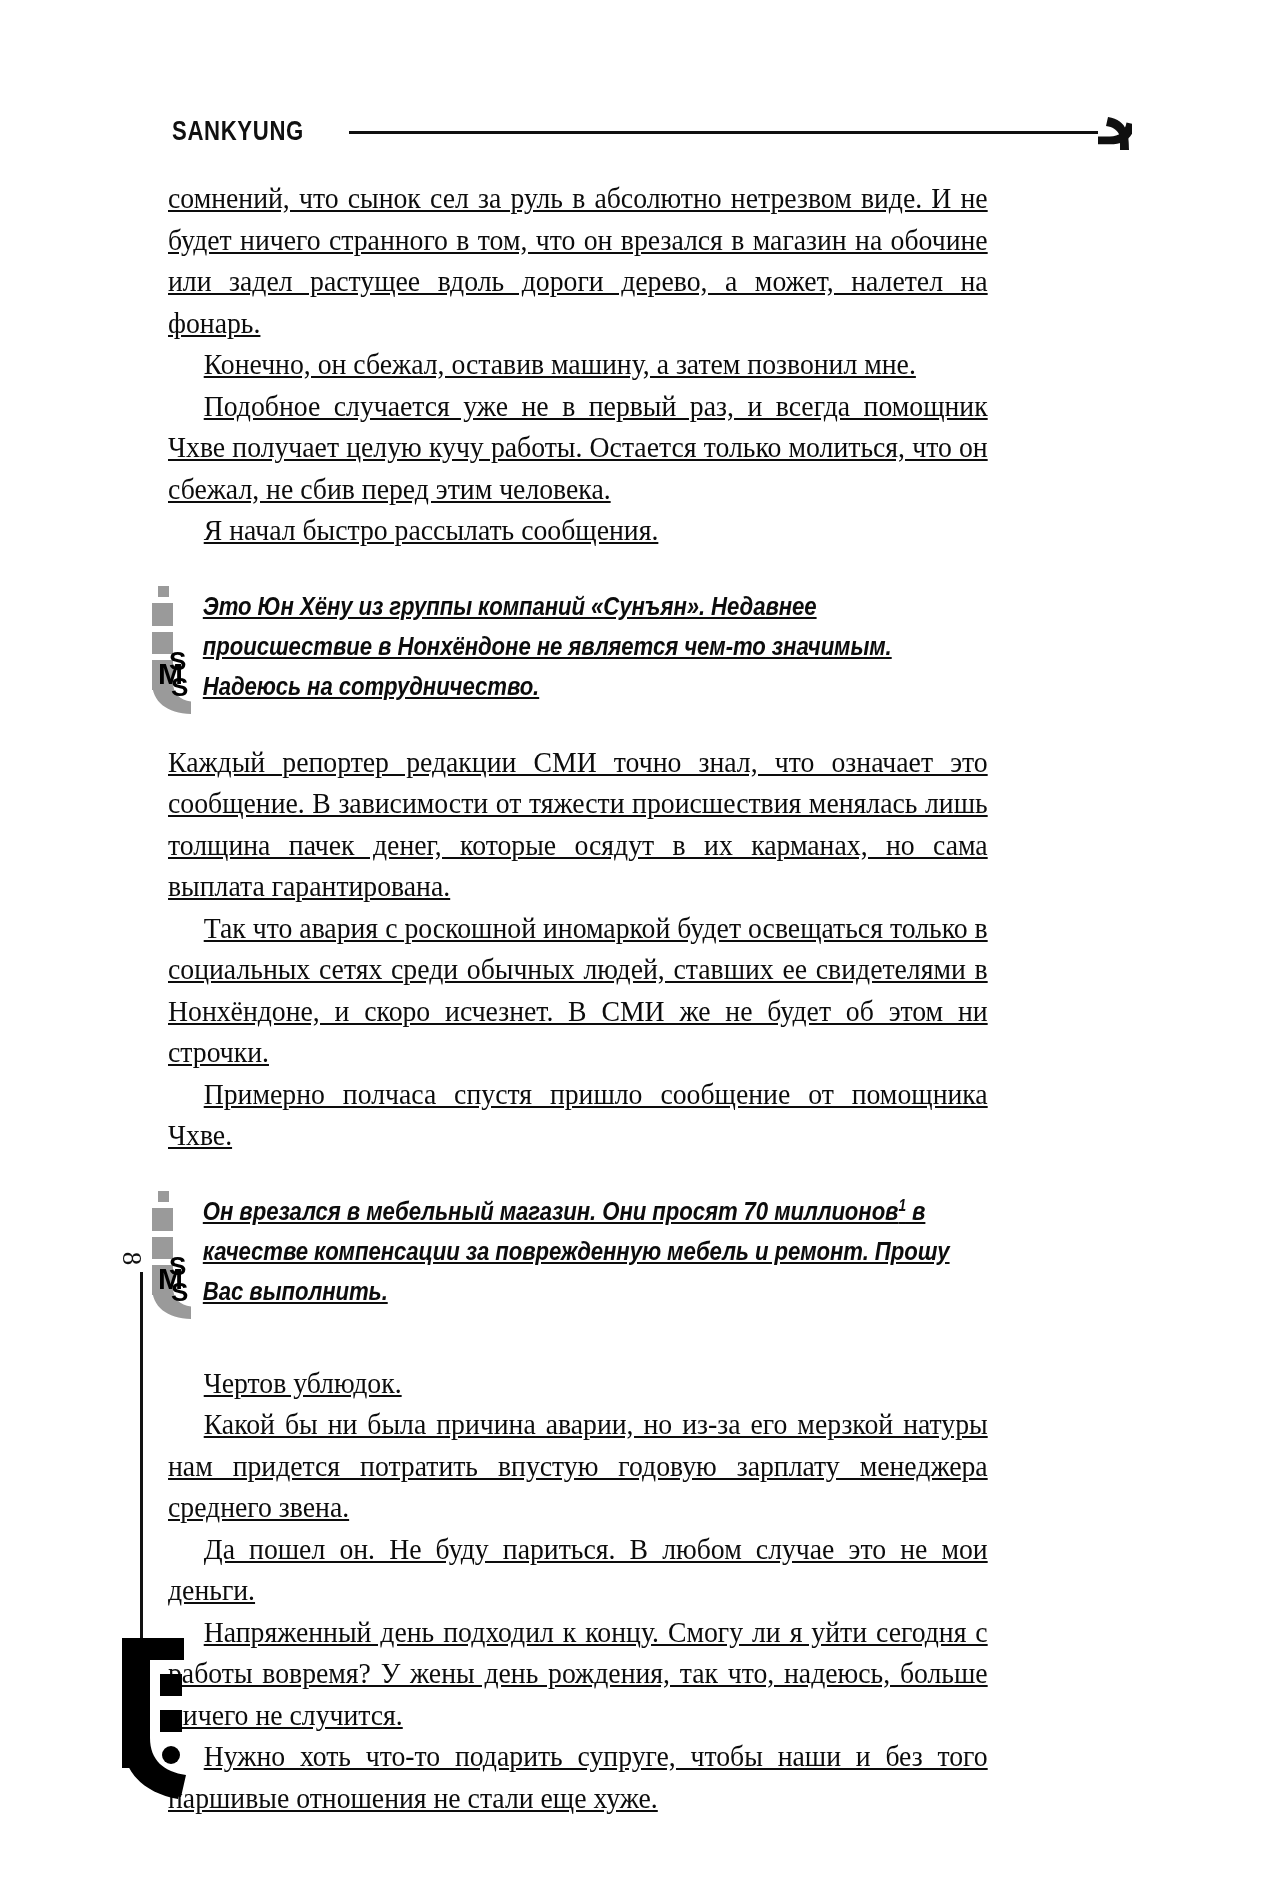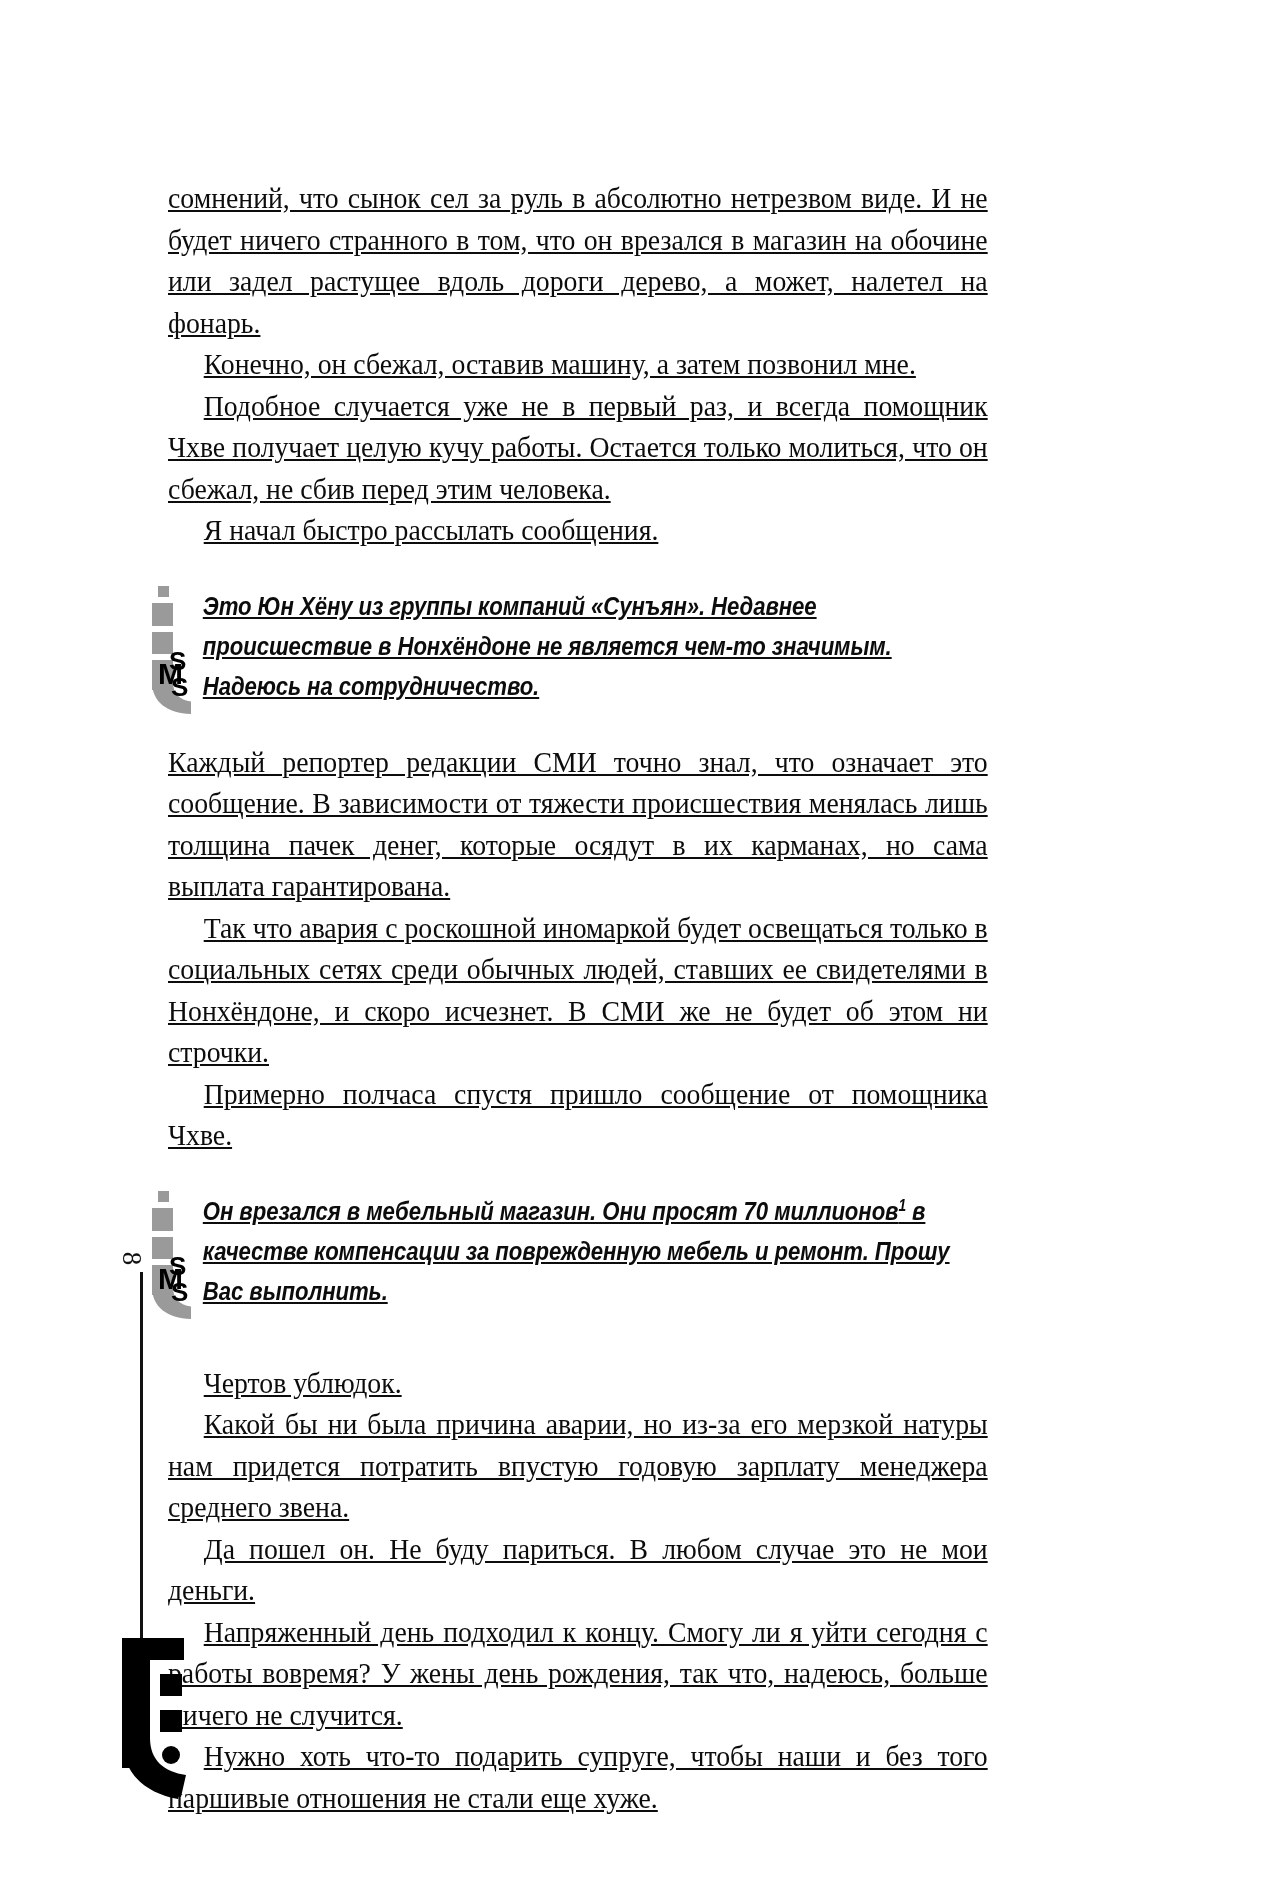--- a/index.html
+++ b/index.html
@@ -170,20 +170,28 @@
     top: 1638px;
     width: 86px;
     height: 172px;
   }
 </style>
 </head>
 <body>
 
 <div class="page">
 
+  <div class="runhead">
+    <div class="runhead-title">SANKYUNG</div>
+    <div class="runhead-rule"></div>
+    <svg class="runhead-hook" viewBox="0 0 34 34">
+      <path d="M0 22 L12 22 C12 22 22 22 24 8 L33 10 C30 30 14 31 0 31 Z" fill="#101010" transform="rotate(-90 17 17) translate(0 0)"></path>
+      <path d="M-1 20.5 h13 c9 0 15 -5 16.5 -14 l8.5 1.8 c-2 14 -11 20 -25 20 h-13 z" fill="#101010"></path>
+    </svg>
+  </div>
 
   <div class="col">
 
     <p class="body noindent">сомнений, что сынок сел за руль в абсолютно нетрезвом виде. И не будет ничего странного в том, что он врезался в магазин на обочине или задел растущее вдоль дороги дерево, а может, налетел на фонарь.</p>
     <p class="body">Конечно, он сбежал, оставив машину, а затем позвонил мне.</p>
     <p class="body">Подобное случается уже не в первый раз, и всегда помощник Чхве получает целую кучу работы. Остается только молиться, что он сбежал, не сбив перед этим человека.</p>
     <p class="body">Я начал быстро рассылать сообщения.</p>
 
     <div class="sms" style="margin-top:34px;margin-bottom:36px;">
       <svg class="sms-deco" viewBox="0 0 78 128">

